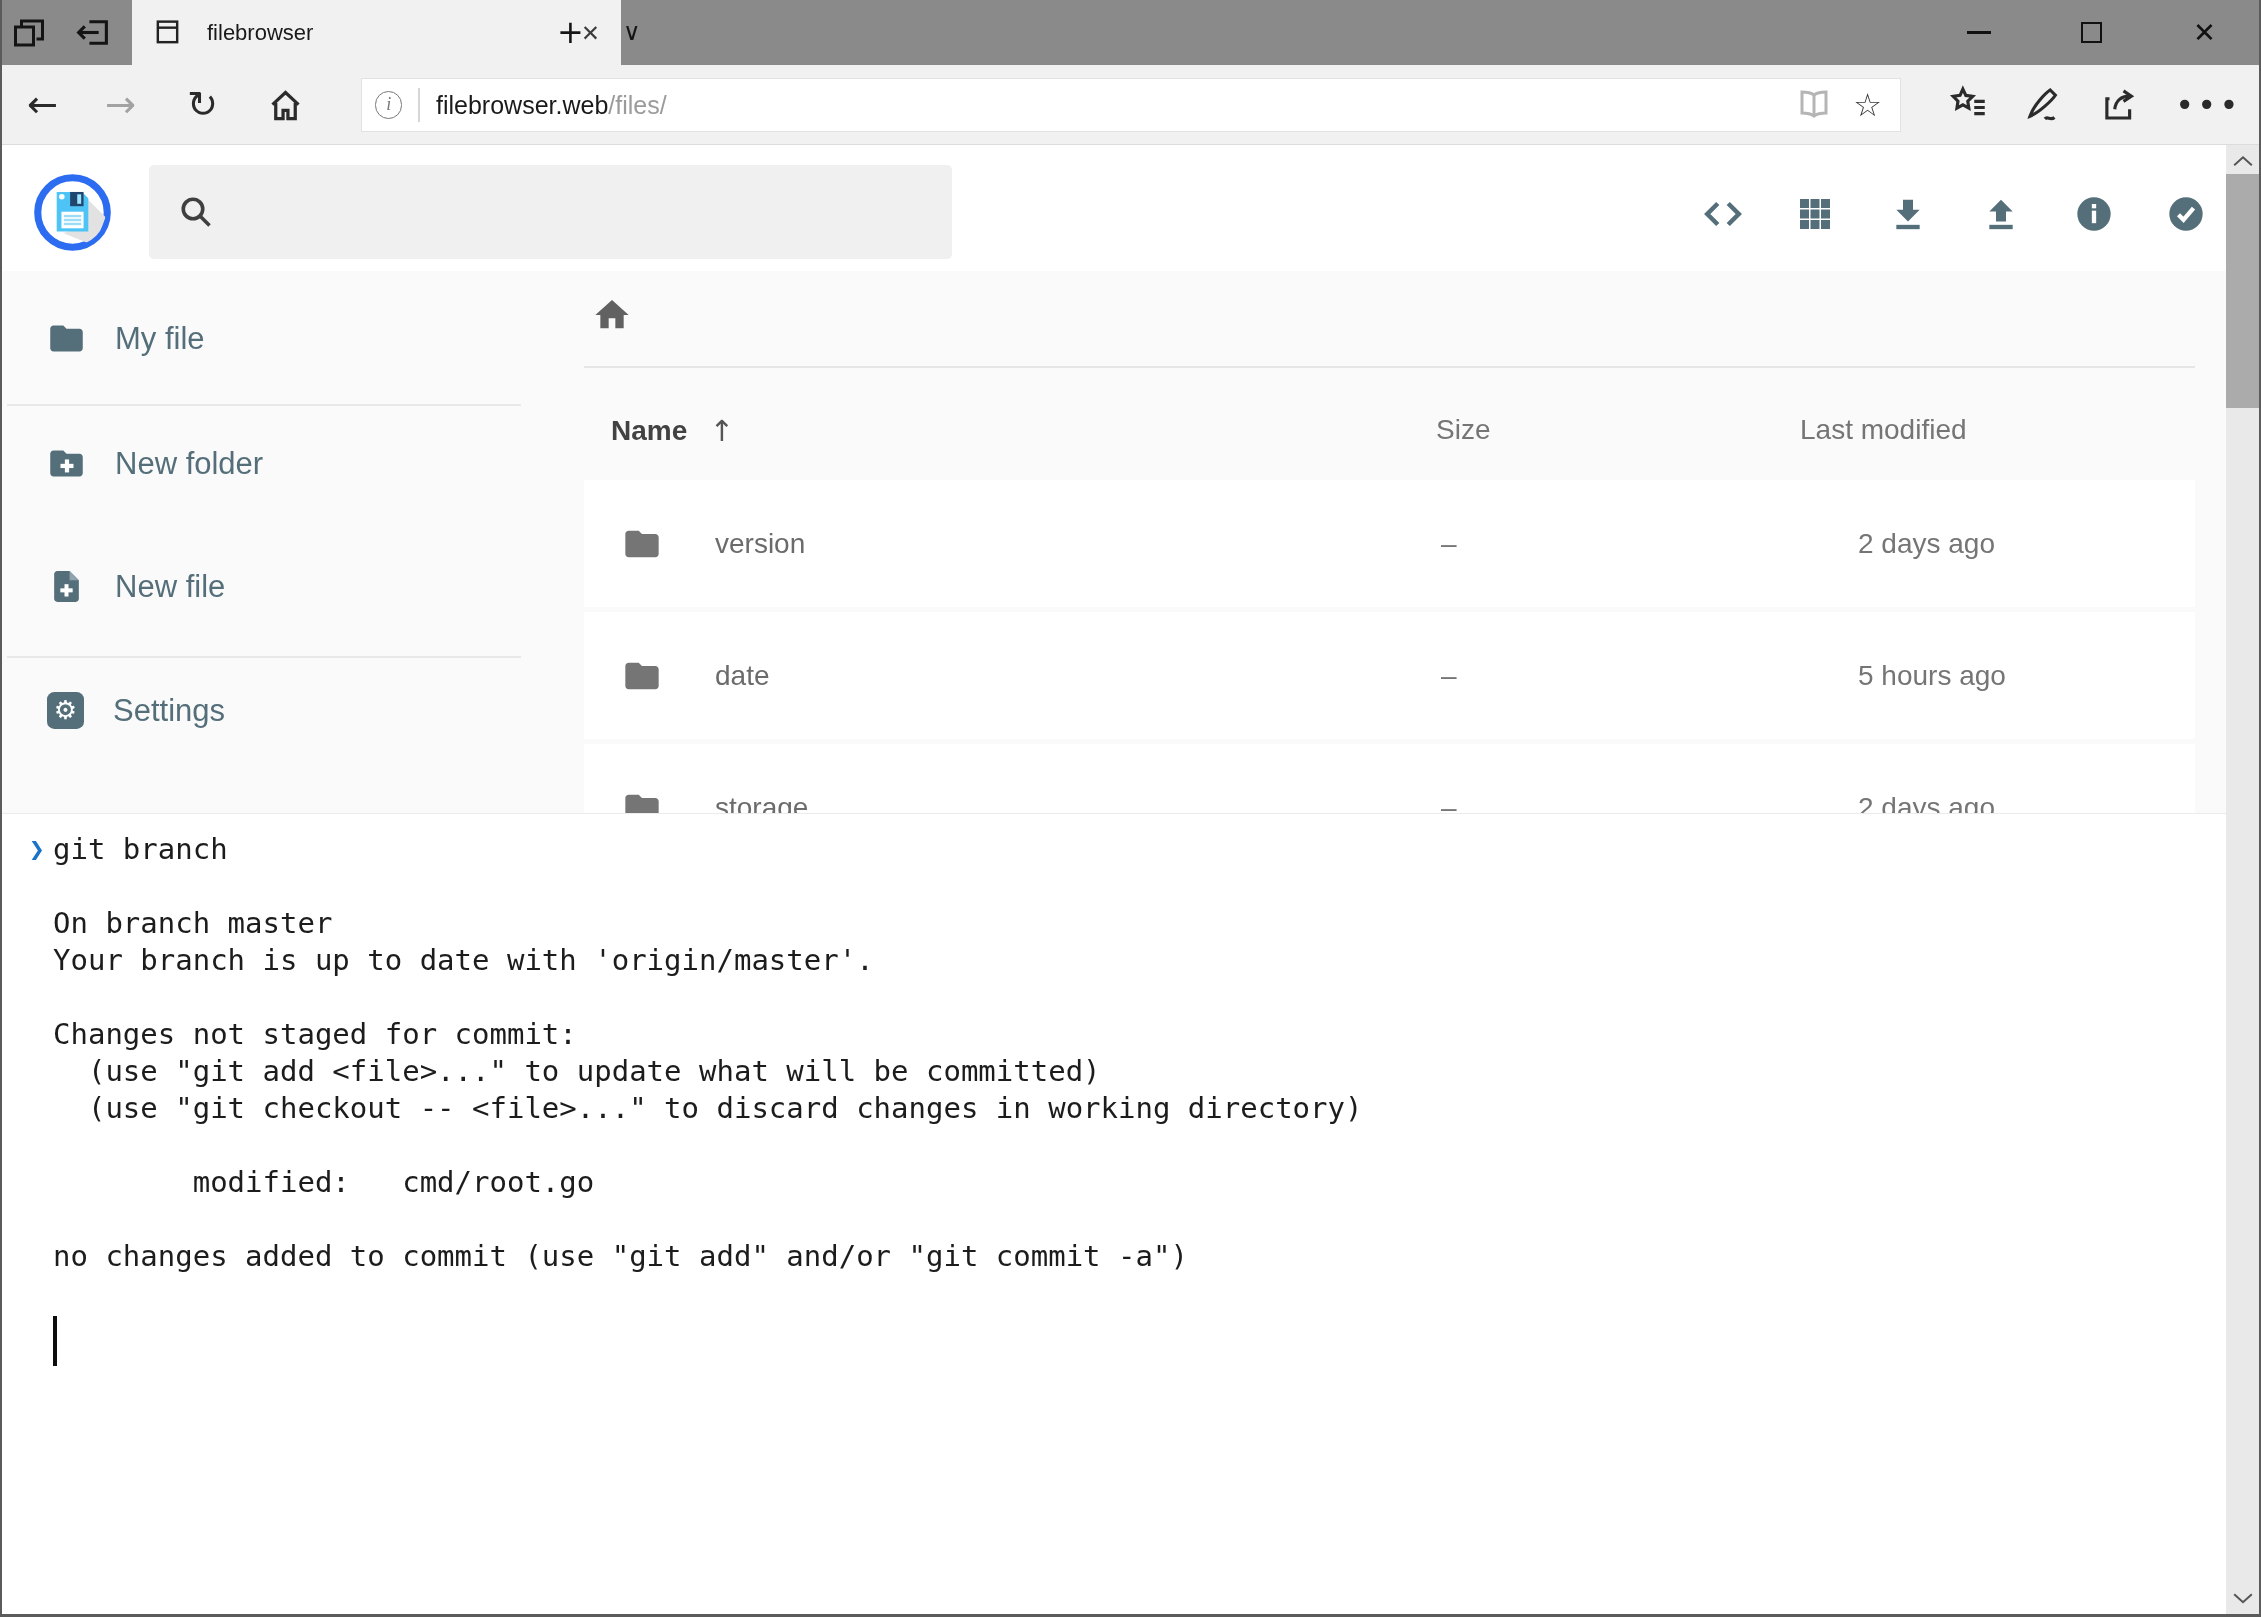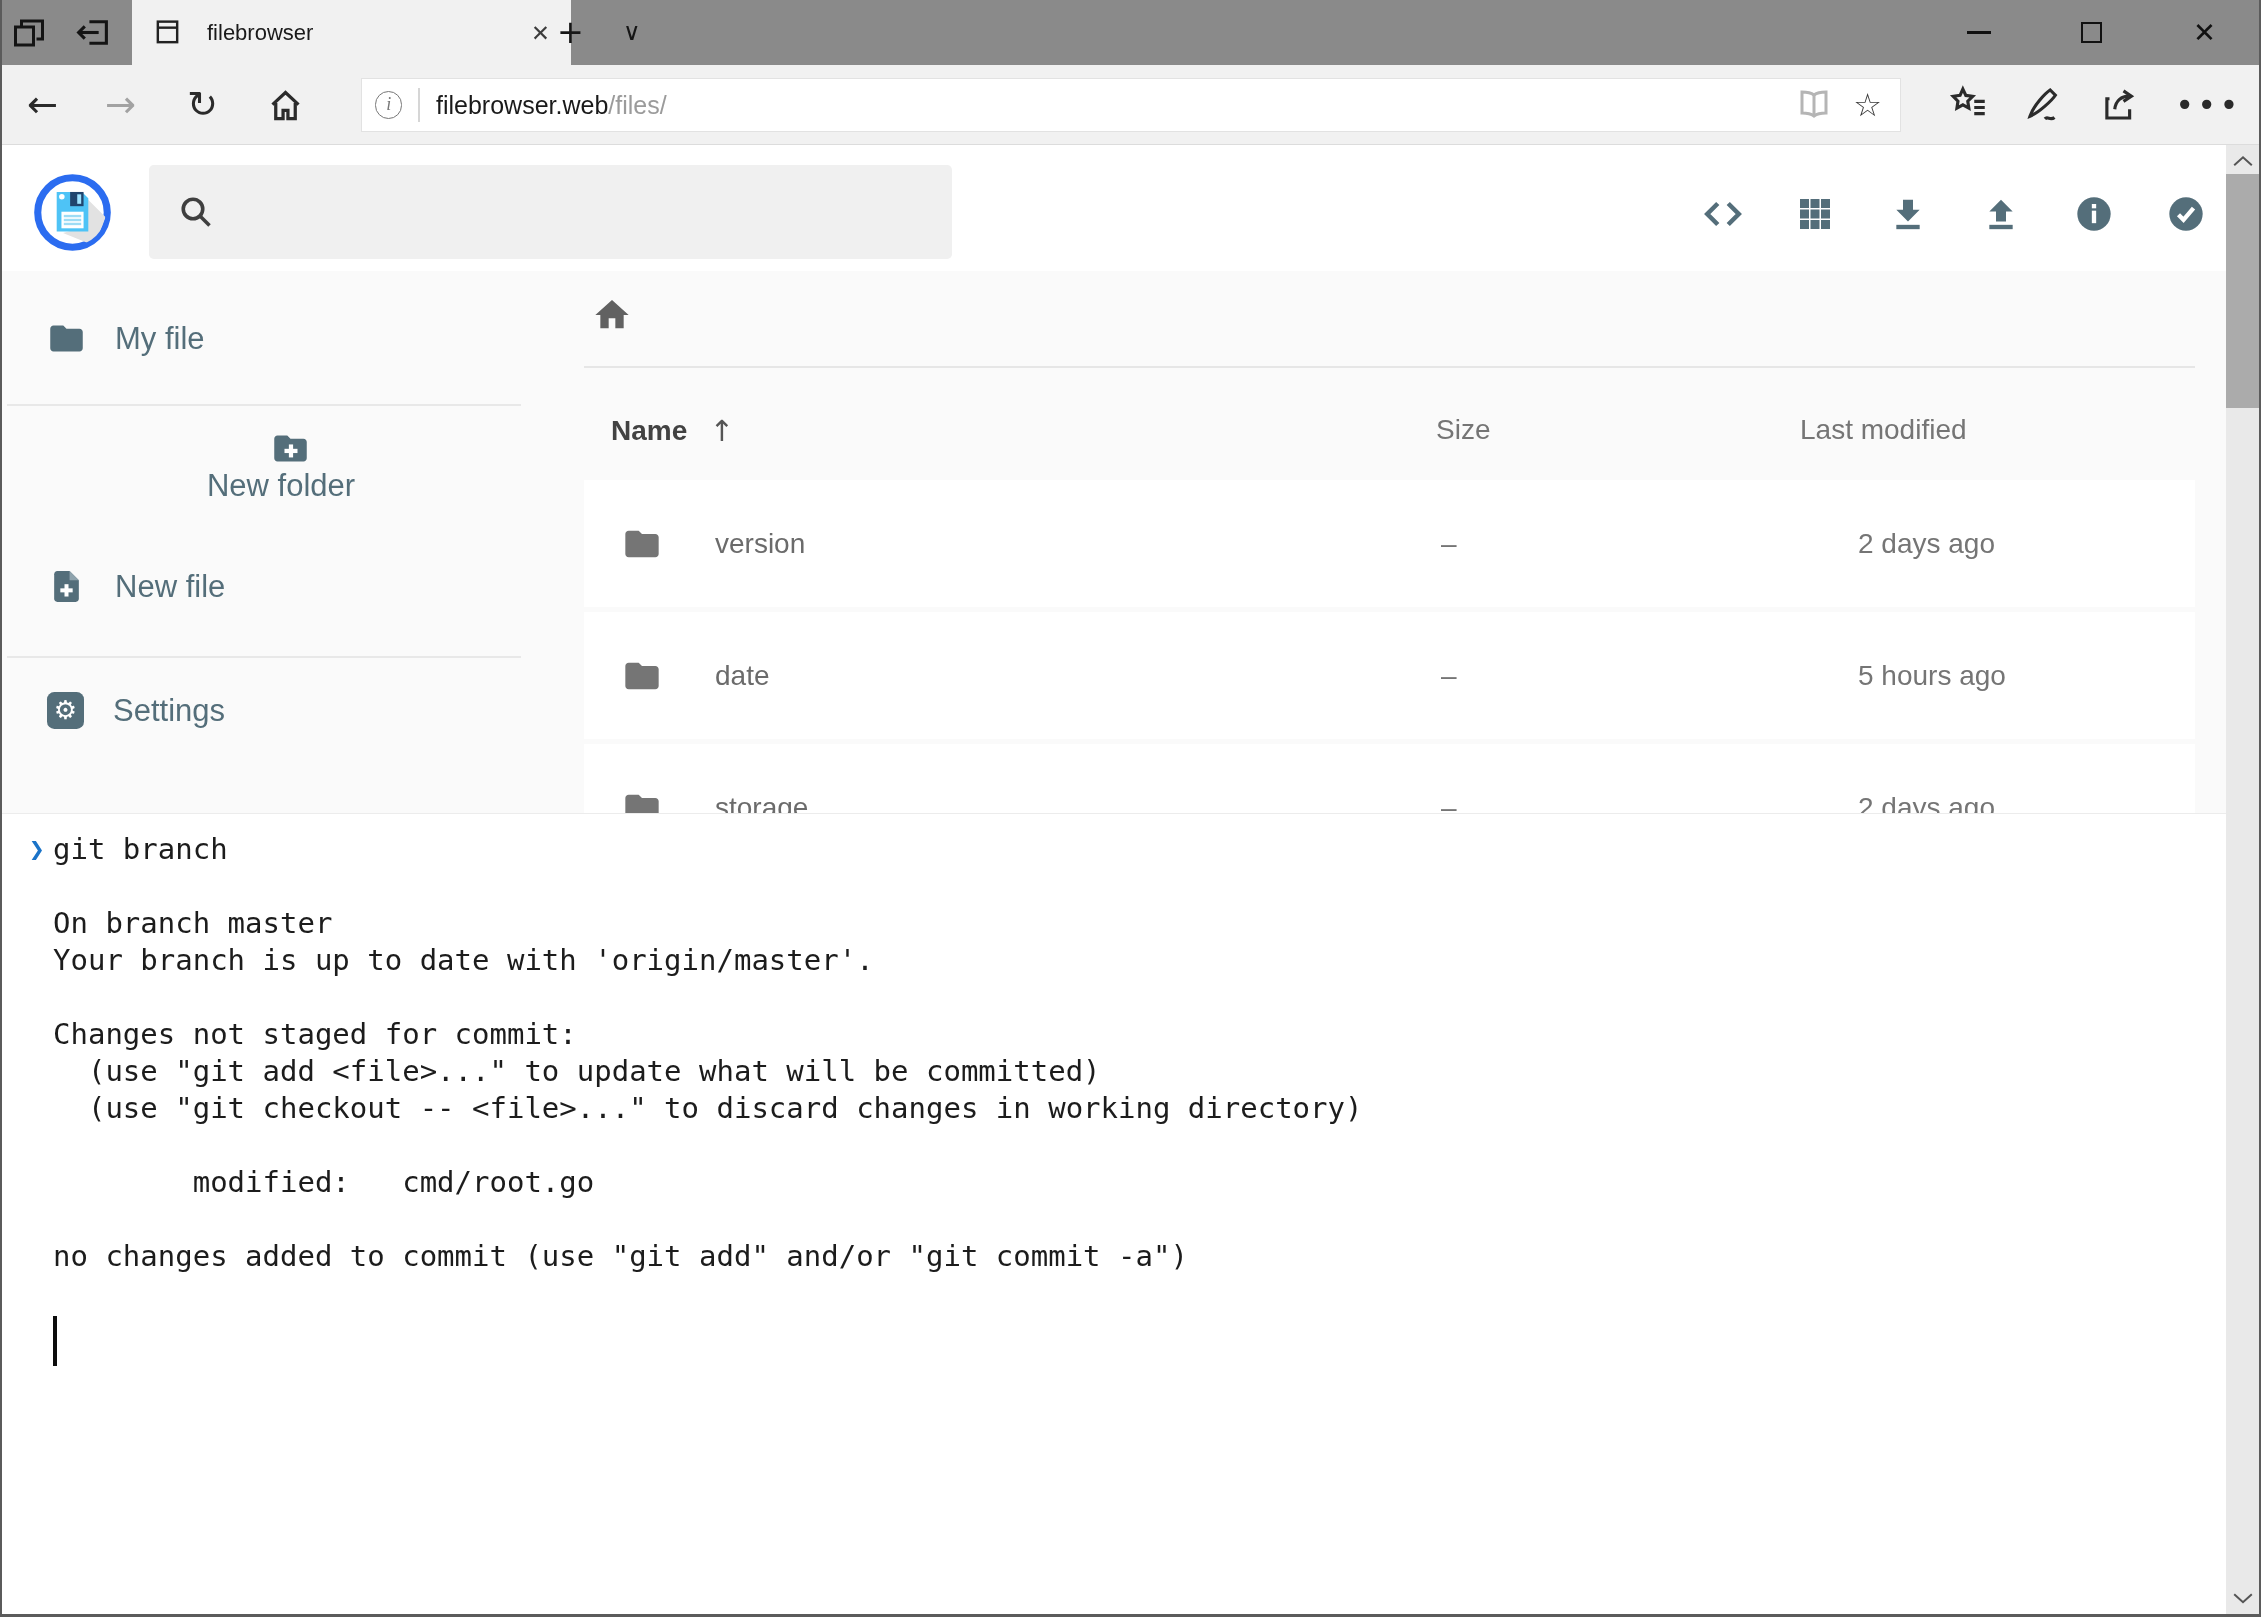--- a/index.html
+++ b/index.html
@@ -7,21 +7,21 @@
   .window{
     position:relative; width:2261px; height:1617px; background:#fff;
     font-family:"Liberation Sans", sans-serif; overflow:hidden;
   }
   .abs{ position:absolute; }
 
   
   .titlebar{ left:0; top:0; width:2261px; height:65px; background:#8a8a8a; }
   .tb-icon{ display:flex; align-items:center; justify-content:center; width:57px; height:65px; }
   .tab{
-    left:132px; top:0; width:439px; height:65px; background:#f1f1f1;
+    left:132px; top:0; width:489px; height:65px; background:#f1f1f1;
     display:flex; align-items:center;
   }
   .tab-title{ font-size:22px; color:#1a1a1a; margin-left:18px; flex:1; }
   .tab-close{ font-size:22.6px; color:#3c3c3c; margin-right:21px; font-family:"DejaVu Sans",sans-serif; }
   .tb-glyph{ font-family:"DejaVu Sans",sans-serif; color:#161616; }
   .winbtns{ right:0; top:0; width:339px; height:65px; display:flex; }
   .winbtn{ flex:1; display:flex; align-items:center; justify-content:center; height:65px; }
   .min-glyph{ width:24px; height:2.4px; background:#111; }
   .max-glyph{ width:21px; height:21px; border:2.4px solid #111; }
   .close-glyph{ font-size:27.4px; color:#111; font-family:"DejaVu Sans",sans-serif; }
@@ -290,21 +290,21 @@
   <div class="abs side-item" style="top:304px;">
     <span class="side-ic">
       <svg width="39" height="39" viewBox="0 0 24 24" fill="#546e7a">
         <path d="M10 4H4c-1.1 0-2 .9-2 2v12c0 1.1.9 2 2 2h16c1.1 0 2-.9 2-2V8c0-1.1-.9-2-2-2h-8l-2-2z"></path>
       </svg>
     </span>
     <span class="side-label">My file</span>
   </div>
   <div class="abs side-div" style="top:404px;"></div>
 
-  <div class="abs side-item" style="top:429px;flex-direction:column;">
+  <div class="abs side-item" style="top:429px;">
     <span class="side-ic">
       <svg width="39" height="39" viewBox="0 0 24 24" fill="#546e7a">
         <path d="M10 4H4c-1.1 0-2 .9-2 2v12c0 1.1.9 2 2 2h16c1.1 0 2-.9 2-2V8c0-1.1-.9-2-2-2h-8l-2-2z"></path>
         <rect x="11" y="9.5" width="2.6" height="8" fill="#fff"></rect>
         <rect x="8.3" y="12.2" width="8" height="2.6" fill="#fff"></rect>
       </svg>
     </span>
     <span class="side-label">New folder</span>
   </div>
 

